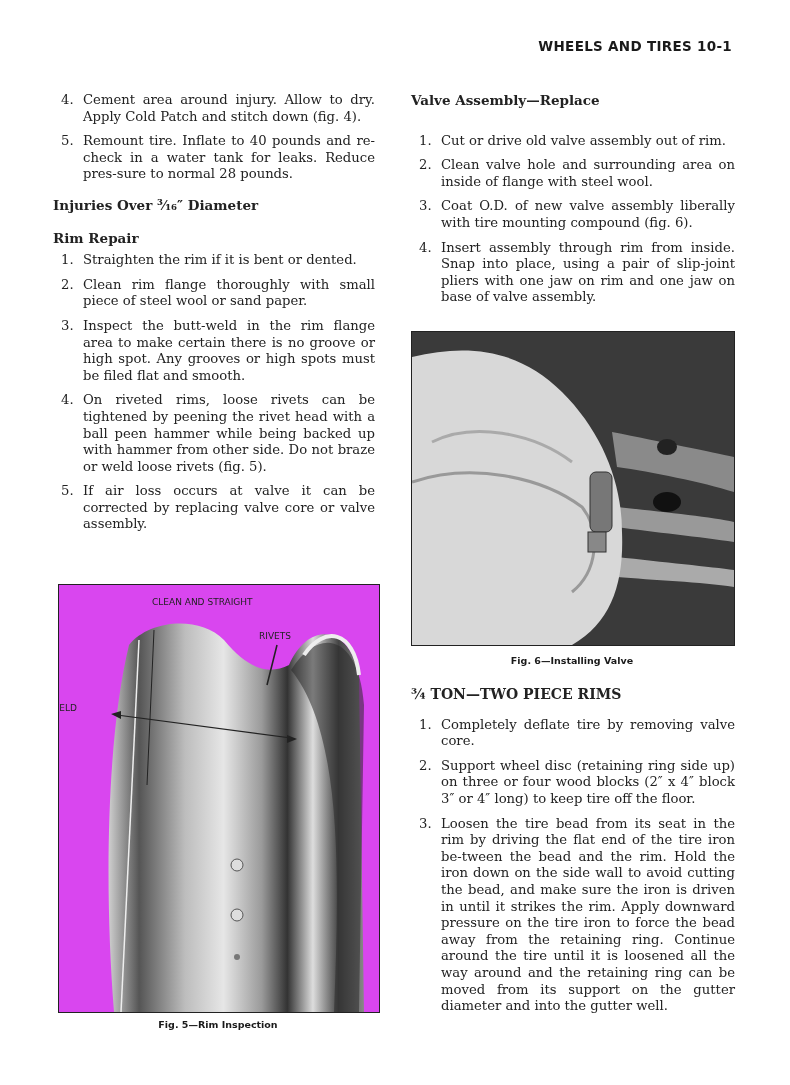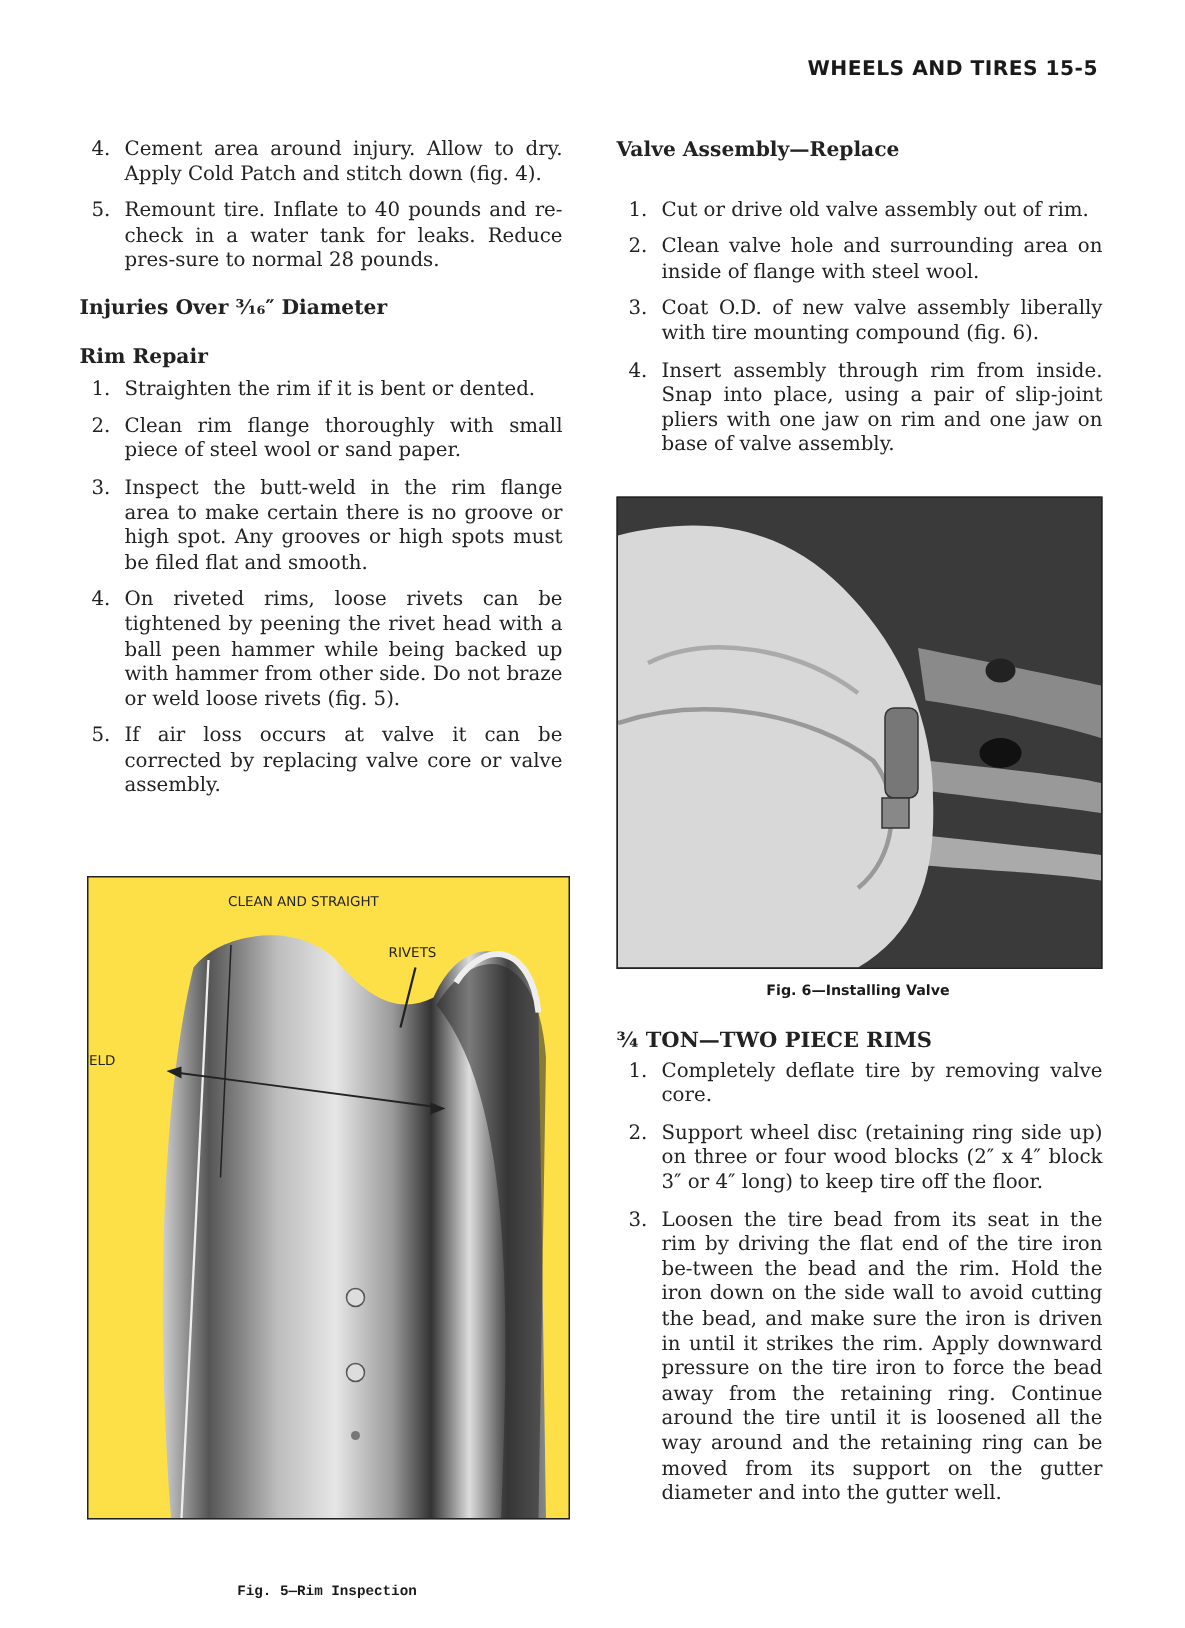--- a/index.html
+++ b/index.html
@@ -9,28 +9,28 @@
   .col { position: absolute; }
   .left { left: 55px; width: 320px; }
   .right { left: 413px; width: 322px; }
   .item { display: flex; margin-bottom: 8px; text-align: justify; }
   .item .num { width: 22px; flex: 0 0 22px; text-align: left; padding-left: 6px; }
   .item .txt { flex: 1; }
   h3 { font-family: "DejaVu Serif", serif; font-weight: bold; font-size: 13.5px; margin: 0; }
   .para { text-indent: 14px; text-align: justify; margin: 0; }
   .caption { font-family: "DejaVu Sans", sans-serif; font-weight: bold; font-size: 9.5px; text-align: center; position: absolute; }
   .label { position: absolute; font-family: "DejaVu Sans", sans-serif; font-size: 9px; line-height: 10.5px; color: #222; }
-  .fig5 { position: absolute; left: 58px; top: 584px; width: 320px; height: 427px; border: 1.5px solid #222; background: #fde047; overflow: hidden; }
+  .fig5 { position: absolute; left: 58px; top: 584px; width: 320px; height: 427px; border: 1.5px solid #222; background: #d946ef; overflow: hidden; }
   .fig6 { position: absolute; left: 411px; top: 331px; width: 322px; height: 313px; border: 1px solid #222; overflow: hidden; background: #444; }
   .fig6 svg, .fig5 svg { position: absolute; left: 0; top: 0; }
 </style>
 </head>
 <body>
 
-<div class="header">WHEELS AND TIRES 15-5</div>
+<div class="header">WHEELS AND TIRES 10-1</div>
 
 <div class="col left serif" style="top:92px;">
   <div class="item">
     <span class="num">4.</span>
     <span class="txt">Cement area around injury. Allow to dry. Apply Cold Patch and stitch down (fig. 4).</span>
   </div>
   <div class="item">
     <span class="num">5.</span>
     <span class="txt">Remount tire. Inflate to 40 pounds and re-check in a water tank for leaks. Reduce pres-sure to normal 28 pounds.</span>
   </div>
@@ -83,21 +83,21 @@
     <line x1="95" y1="45" x2="88" y2="200" stroke="#222" stroke-width="1"></line>
     <line x1="218" y1="60" x2="208" y2="100" stroke="#222" stroke-width="1.5"></line>
     <line x1="58" y1="130" x2="232" y2="153" stroke="#222" stroke-width="1.2"></line>
     <polygon points="52,129 62,126 62,134" fill="#222"></polygon>
     <polygon points="238,154 228,150 228,158" fill="#222"></polygon>
   </svg>
   <div class="label" style="left:93px; top:12px;">CLEAN AND STRAIGHT</div>
   <div class="label" style="left:200px; top:46px;">RIVETS</div>
   <div class="label" style="left:-35px; top:118px; width:60px;">BUTT WELD</div>
 </div>
-<div class="caption" style="left:58px; width:320px; top:1055px;font-family:Liberation Mono, monospace;">Fig. 5—Rim Inspection</div>
+<div class="caption" style="left:58px; width:320px; top:1019px;">Fig. 5—Rim Inspection</div>
 
 <div class="col right serif" style="top:92px;">
   <h3 style="margin-bottom:24px; margin-left:-2px;">Valve Assembly—Replace</h3>
   <div class="item">
     <span class="num">1.</span>
     <span class="txt">Cut or drive old valve assembly out of rim.</span>
   </div>
   <div class="item">
     <span class="num">2.</span>
     <span class="txt">Clean valve hole and surrounding area on inside of flange with steel wool.</span>
@@ -123,21 +123,21 @@
     <path d="M0,25 C60,10 110,20 150,60 C190,100 210,150 210,200 C212,250 200,290 160,313 L0,313 Z" fill="#d8d8d8"></path>
     <path d="M0,150 C60,130 130,145 170,175 C190,200 185,240 160,260" stroke="#999" stroke-width="3" fill="none"></path>
     <path d="M20,110 C60,90 120,100 160,130" stroke="#aaa" stroke-width="3" fill="none"></path>
     <rect x="178" y="140" width="22" height="60" rx="6" fill="#777" stroke="#333"></rect>
     <rect x="176" y="200" width="18" height="20" fill="#888" stroke="#333"></rect>
   </svg>
 </div>
 <div class="caption" style="left:411px; width:322px; top:655px;">Fig. 6—Installing Valve</div>
 
 <div class="col right serif" style="top:686px;">
-  <h3 style="margin-bottom:4px; margin-left:-2px; font-size:14px;">¾ TON—TWO PIECE RIMS</h3>
+  <h3 style="margin-bottom:14px; margin-left:-2px; font-size:14px;">¾ TON—TWO PIECE RIMS</h3>
   <div class="item">
     <span class="num">1.</span>
     <span class="txt">Completely deflate tire by removing valve core.</span>
   </div>
   <div class="item">
     <span class="num">2.</span>
     <span class="txt">Support wheel disc (retaining ring side up) on three or four wood blocks (2″ x 4″ block 3″ or 4″ long) to keep tire off the floor.</span>
   </div>
   <div class="item">
     <span class="num">3.</span>

